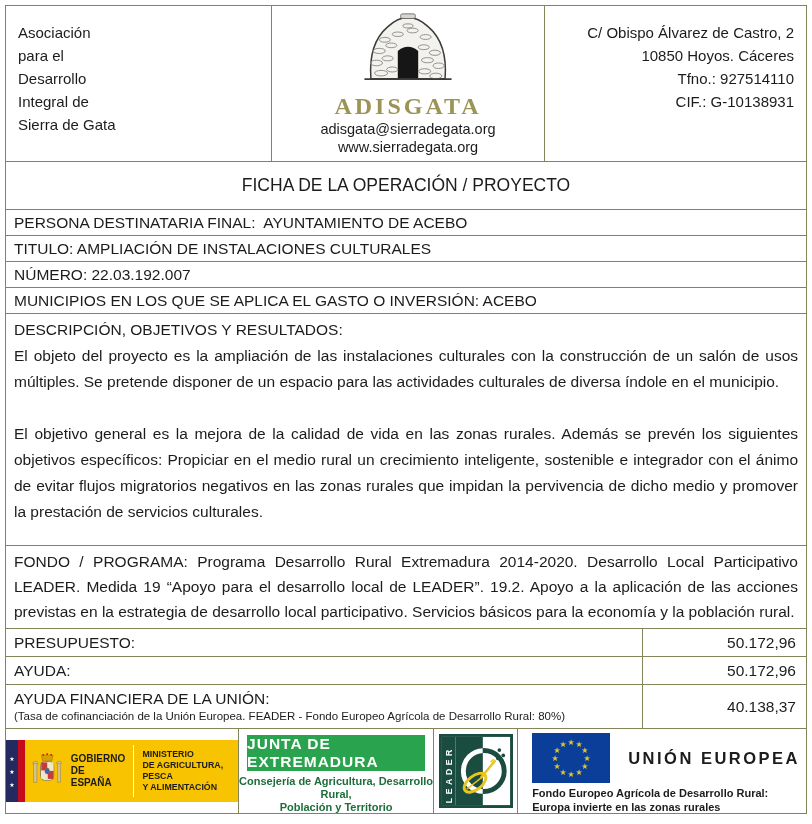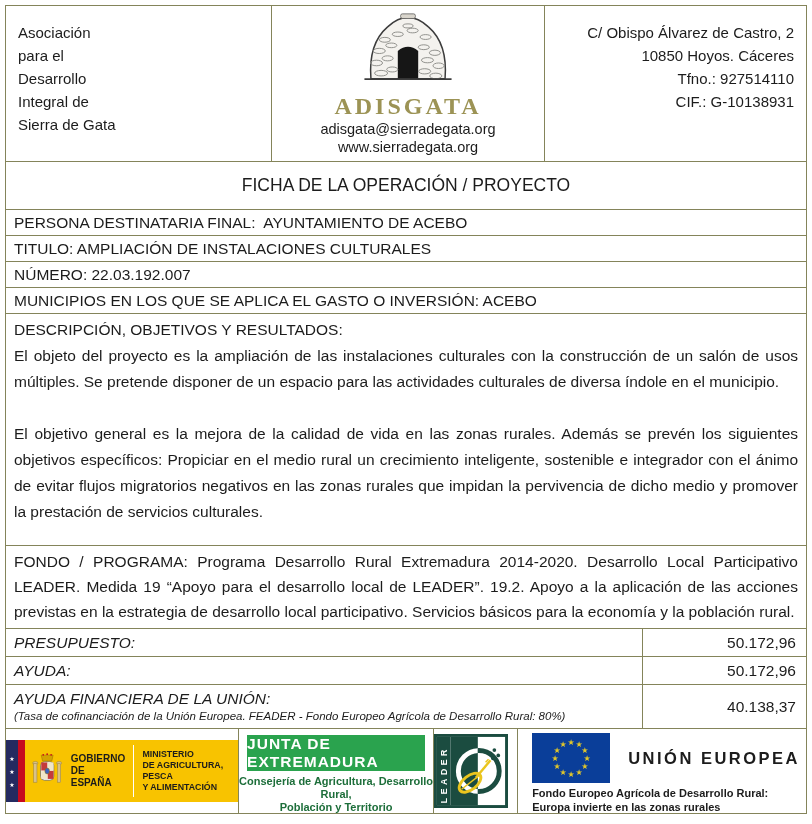--- a/index.html
+++ b/index.html
@@ -36,28 +36,28 @@
     font-size:17.5px;padding:13px 6px;}
   .field-row{border-top:1px solid var(--border-olive);padding:4px 8px 3px;font-size:15.5px;white-space:pre-wrap;}
   .desc-cell{border-top:1px solid var(--border-olive);padding:3px 8px 20px;font-size:15.5px;line-height:26px;}
   .desc-cell p{text-align:justify;}
   .desc-gap{height:26px;}
   .fondo-cell{border-top:1px solid var(--border-olive);padding:3px 8px 4px;font-size:15.5px;
     line-height:25px;text-align:justify;}
 
   
   .fin-row{border-top:1px solid var(--border-olive);display:flex;align-items:stretch;}
-  .fin-label{flex:1;padding:5px 8px 4px;font-size:15.5px;font-style:italic;}
+  .fin-label{flex:1;padding:5px 8px 4px;font-size:15.5px;}
   .fin-note{font-size:11.5px;line-height:15px;padding-top:1px;}
   .fin-value{width:164px;border-left:1px solid var(--border-olive);display:flex;
     align-items:center;justify-content:flex-end;padding:4px 10px;font-size:15.5px;}
 
   
   .footer{border-top:1px solid var(--border-olive);display:flex;height:85px;}
-  .f-cell{border-right:1px solid var(--border-olive);display:flex;align-items:center;}
+  .f-cell{border-right:1px solid var(--border-olive);display:flex;align-items:center;justify-content:center;}
   .f-spain{width:252px;}
   .f-junta{width:228px;flex-direction:column;padding-top:6px;}
   .f-leader{width:98px;}
   .f-eu{flex:1;border-right:none;flex-direction:column;align-items:flex-start;padding:4px 6px 2px 14px;justify-content:flex-start;}
 
   
   .es-logo{display:flex;width:232px;height:62px;background:var(--spain-yellow);}
   .es-navy{width:14px;background:var(--spain-navy);color:#fff;display:flex;flex-direction:column;
     align-items:center;justify-content:center;gap:6px;font-size:6px;}
   .es-red{width:9px;background:var(--spain-red);}

